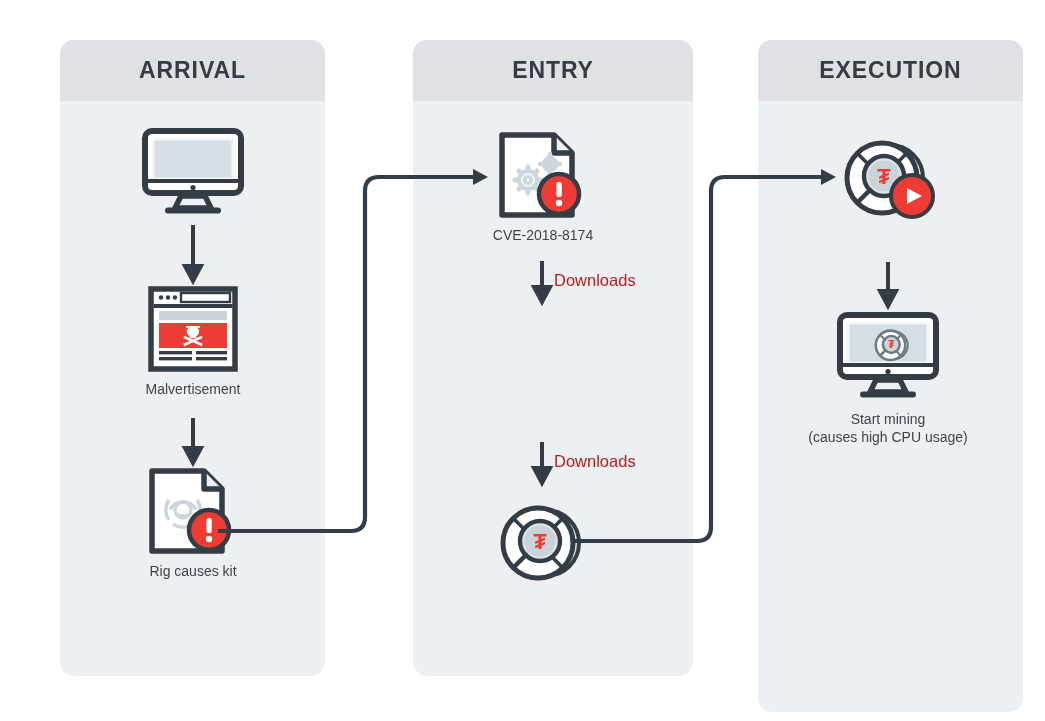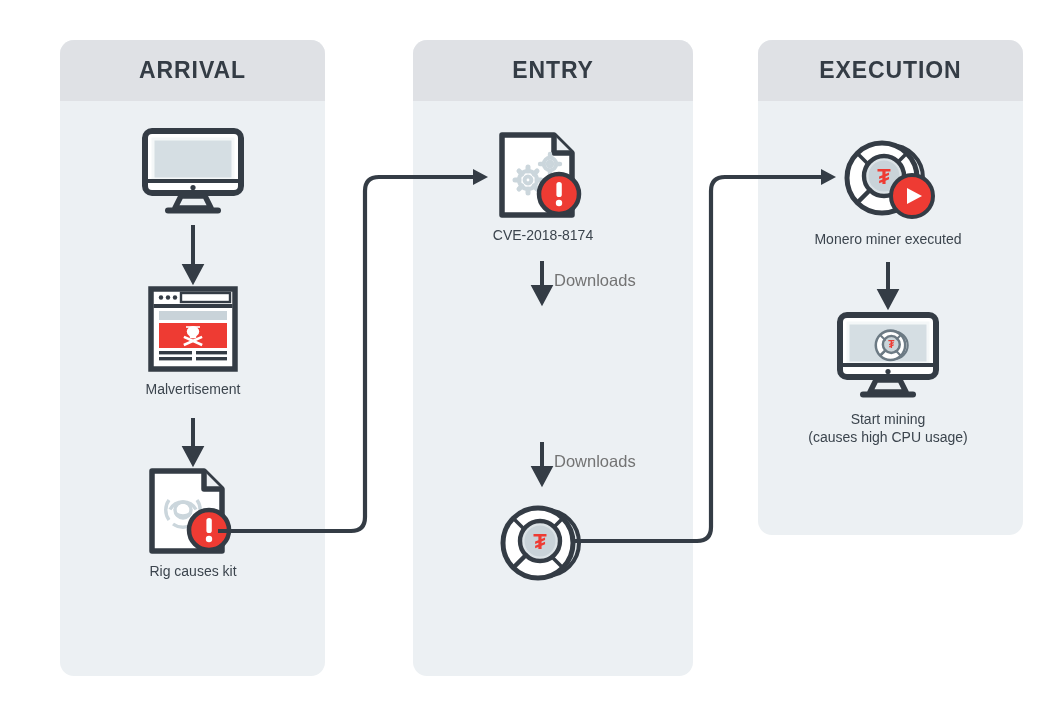--- a/index.html
+++ b/index.html
@@ -42,21 +42,21 @@
   .panel-title {
     font-family: "Liberation Sans", sans-serif;
     font-weight: bold;
     font-size: 23px;
     letter-spacing: 0.9px;
     color: #343C45;
   }
 
   #panel-arrival  { left: 42px;  top: 40px; width: 265px; height: 636px; }
   #panel-entry    { left: 395px; top: 40px; width: 280px; height: 636px; }
-  #panel-exec     { left: 740px; top: 40px; width: 265px; height: 495px; }
+  #panel-exec     { left: 740px; top: 40px; width: 265px; height: 672px; }
 
   
   .node {
     position: absolute;
     display: flex;
     flex-direction: column;
     align-items: center;
   }
   .caption {
     margin-top: 9px;
@@ -67,21 +67,21 @@
     white-space: pre-line;
     font-family: "Liberation Sans", sans-serif;
   }
 
   .icon-wrap { position: relative; display: block; }
 
   
   .arrow-label {
     position: absolute;
     font-size: 16.5px;
-    color: #737373;
+    color: #b91c1c;
     font-family: "Liberation Sans", sans-serif;
     white-space: nowrap;
   }
 
   svg { display: block; overflow: visible; }
 
   .connector { position: absolute; left: 0; top: 0; pointer-events: none; }
 </style>
 </head>
 <body>
@@ -279,21 +279,20 @@
         <circle cx="46" cy="44" r="17" fill="#C9D3D9" stroke="#DCE3E7" stroke-width="3"></circle>
         <text x="46" y="52" font-family="Liberation Sans, sans-serif" font-size="22" font-weight="bold" fill="#EE3B33" text-anchor="middle">₮</text>
         <g stroke="#343C45" stroke-width="4.4" fill="none" stroke-linecap="round">
           <circle cx="46" cy="44" r="20"></circle>
           <line x1="32" y1="58" x2="21" y2="69"></line>
         </g>
         <circle cx="74" cy="64" r="21" fill="#EE3B33" stroke="#343C45" stroke-width="4"></circle>
         <path d="M69 56 L84 64 L69 72 Z" fill="#ffffff"></path>
       </svg>
     </div>
-    <div class="caption">Monero miner executed</div>
   </div>
 
   <svg class="connector" width="1045" height="721">
     <g stroke="#343C45" stroke-width="4" fill="#343C45">
       <line x1="870" y1="262" x2="870" y2="294"></line>
       <path d="M862 291 L870 306 L878 291 Z"></path>
     </g>
   </svg>
 
   <div class="node" style="left:762px; top:312px; width:216px;">

